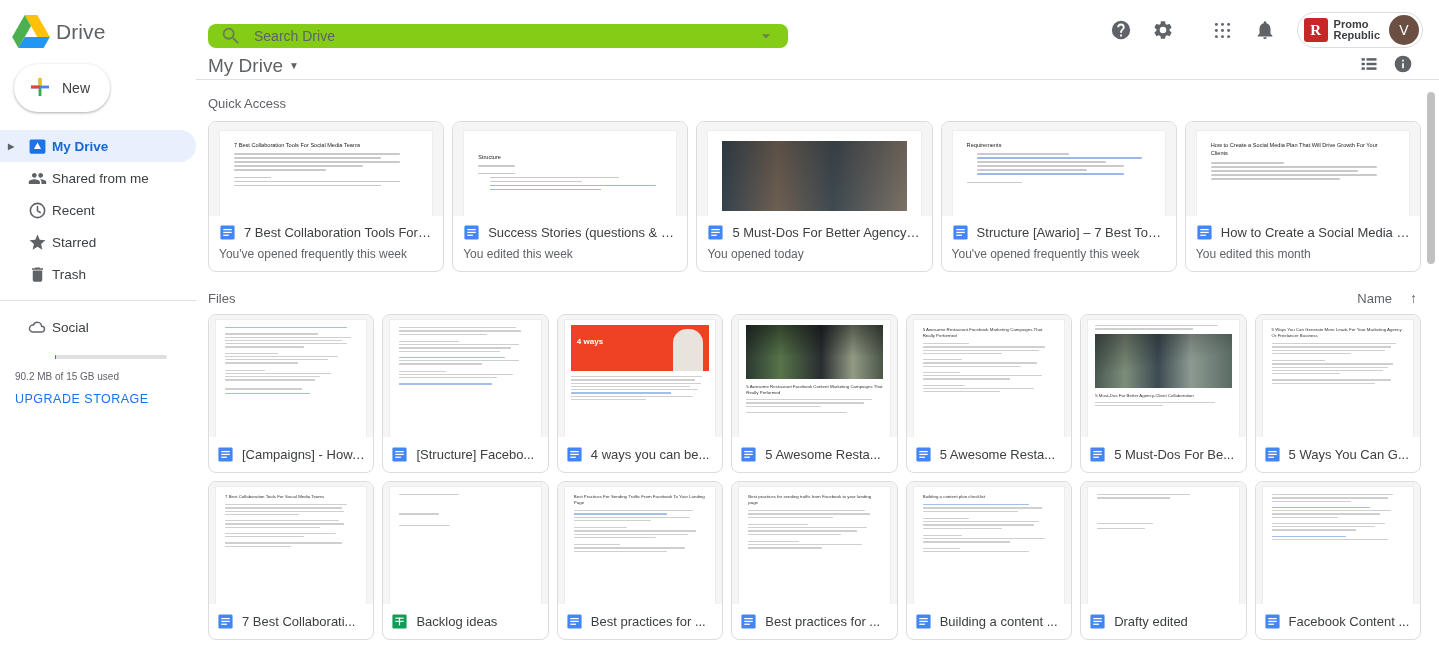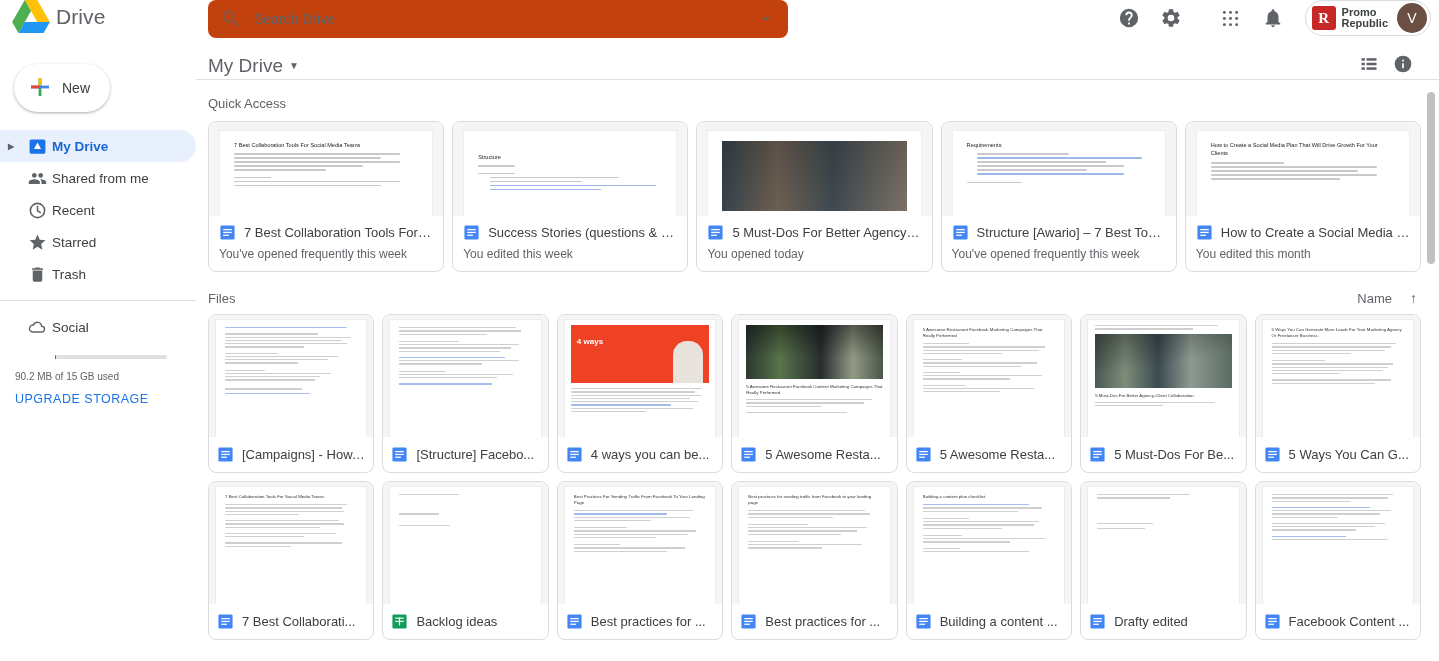--- a/index.html
+++ b/index.html
@@ -7,32 +7,32 @@
     width: 1439px; height: 661px;
     overflow: hidden;
     font-family: "Liberation Sans", sans-serif;
     background: #fff;
     color: #202124;
   }
   body { position: relative; }
 
   
   .topbar {
-    height: 48px; display: flex; align-items: flex-start;
-    padding: 0 4px 0 12px; background: #fff; position: relative; z-index: 5;
+    height: 48px; display: flex; align-items: flex-end;
+    padding: 0 12px 0 12px; background: #fff; position: relative; z-index: 5;
   }
   .brand { display: flex; align-items: center; width: 196px; flex: 0 0 196px; }
   .drive-logo { width: 38px; height: 33px; position: relative; margin-right: 6px; }
   .drive-logo svg { display: block; }
   .brand-name { font-size: 21px; color: #5f6368; letter-spacing: .1px; }
 
   .search-wrap { flex: 0 0 auto; width: 580px; }
   .searchbar {
-    display: flex; align-items: center; height: 38px;
-    background: #c2410c; border-radius: 8px; padding: 0 12px;
+    display: flex; align-items: center; height: 24px;
+    background: #84cc16; border-radius: 8px; padding: 0 12px;
   }
   .searchbar .s-icon { width: 22px; height: 22px; flex: 0 0 22px; margin-right: 12px; opacity: .72; }
   .search-input {
     flex: 1; border: none; outline: none; background: transparent;
     font-size: 14px; font-family: "Liberation Sans", sans-serif; color: #202124;
   }
   .search-input::placeholder { color: #5f6368; }
   .search-caret { width: 20px; height: 20px; opacity: .7; cursor: pointer; }
 
   .top-spacer { flex: 1; }
@@ -161,21 +161,21 @@
     padding: 4px 6px 0 6px;
   }
   .file-page {
     background: #fff; height: 100%; overflow: hidden; padding: 7px 9px;
     border: 1px solid #ededed; border-bottom: none;
   }
   .mini-h { font-size: 4.4px; line-height: 6px; color: #333; margin-bottom: 3px; }
   .mini-line { height: 1.25px; background: #cfcfcf; margin-bottom: 2px; border-radius: .5px; }
   .mini-line.blue { background: #a3bdec; }
   .banner-red {
-    height: 58px; background: #ef4123; margin: 0 0 5px 0; position: relative; overflow: hidden;
+    height: 46px; background: #ef4123; margin: 0 0 5px 0; position: relative; overflow: hidden;
   }
   .banner-red::after {
     content: ""; position: absolute; right: 6px; bottom: 0; width: 30px; height: 42px;
     background: #e8e3dd; border-radius: 14px 14px 0 0;
   }
   .banner-red .bt {
     position: absolute; left: 6px; top: 12px; color: #fff;
     font-size: 8px; font-weight: bold; font-family: "Liberation Sans", sans-serif;
   }
   .photo {

